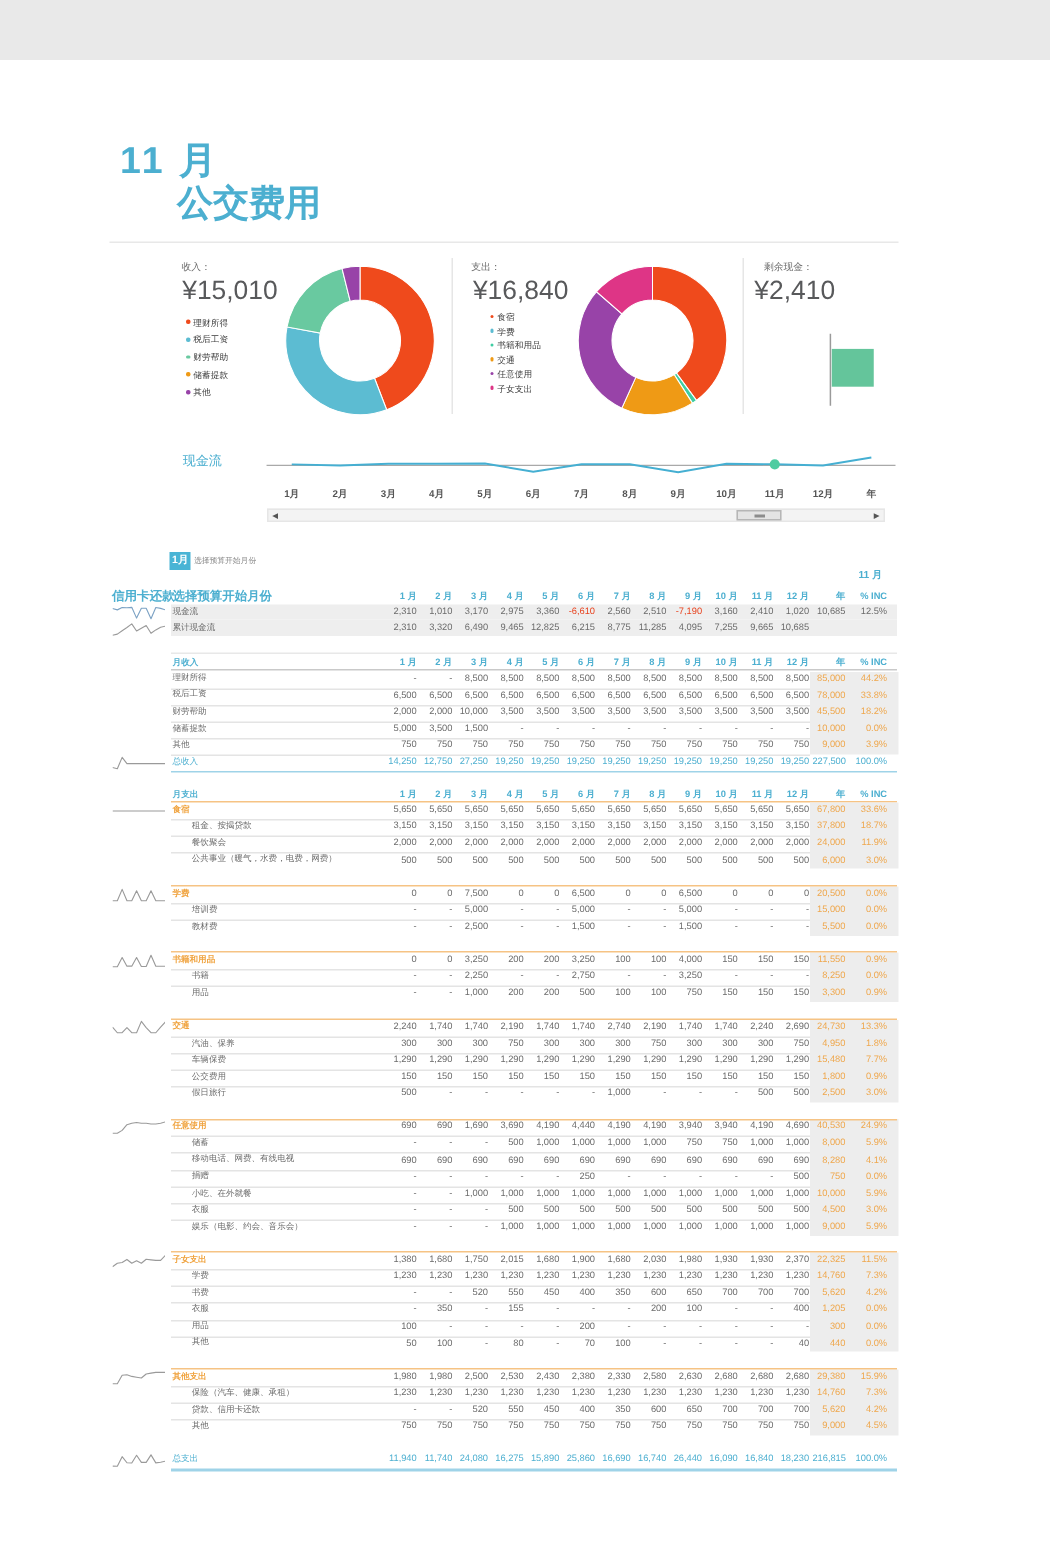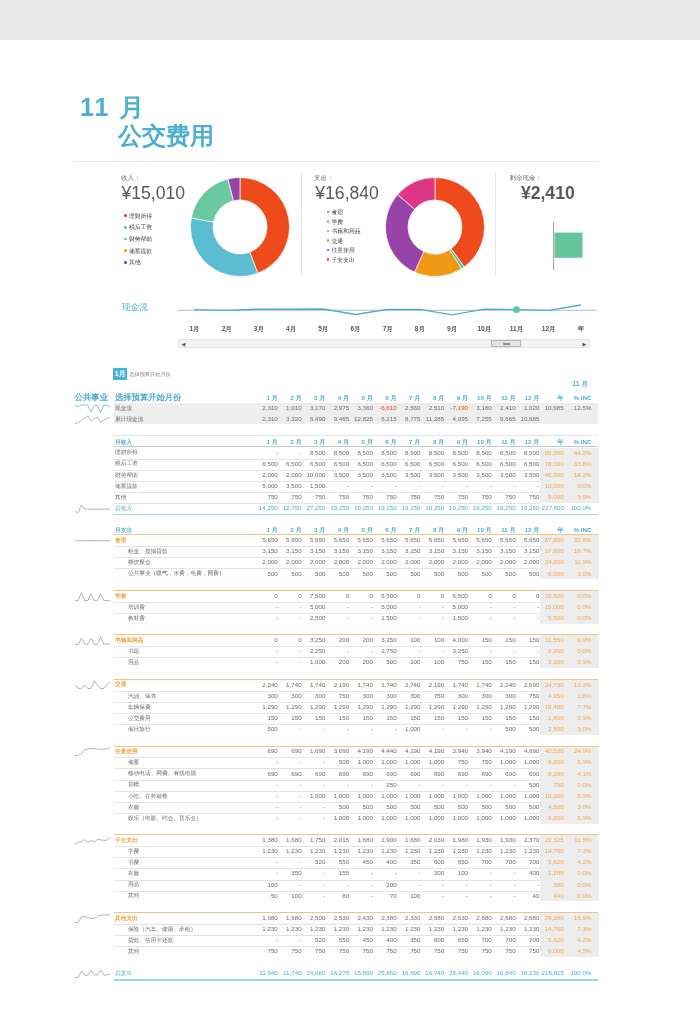--- a/index.html
+++ b/index.html
@@ -108,21 +108,21 @@
         <path d="M76.58539575901713 91.75484082518378 A49.5 49.5 0 0 1 29.537353005757243 95.07249802250823 L38.83855618495849 74.58499892136813 A27 27 0 0 0 64.50112495946388 72.77536772282751 Z" fill="#EF9A15" stroke="#ffffff" stroke-width="0.7"></path>
         <path d="M29.537353005757243 95.07249802250823 A49.5 49.5 0 0 1 12.653445379419665 17.51177354837587 L29.629152025138 32.27914920820502 A27 27 0 0 0 38.83855618495849 74.58499892136813 Z" fill="#9843A8" stroke="#ffffff" stroke-width="0.7"></path>
         <path d="M12.653445379419665 17.51177354837587 A49.5 49.5 0 0 1 49.99999999999999 0.5 L49.99999999999999 23 A27 27 0 0 0 29.629152025138 32.27914920820502 Z" fill="#DE3586" stroke="#ffffff" stroke-width="0.7"></path>
       </svg>
   </div>
 
   <div class="divider" style="left:414.9px;"></div>
 
   <div class="card" id="card-remaining" style="left:415.9px;width:124px;">
     <div class="clabel" style="left:13.5px;top:8px;">剩余现金：</div>
-    <div class="cvalue" style="left:25px;top:17px;font-weight:bold;">¥2,410</div>
+    <div class="cvalue" style="left:7px;top:17px;">¥2,410</div>
     <svg id="remaining-bar" width="110" height="60" viewBox="0 0 110 60" style="position:absolute;left:10px;top:52px;">
         <line x1="47.6" y1="4.5" x2="47.6" y2="52.5" stroke="#9a9a9a" stroke-width="1"></line>
         <rect x="48.5" y="14.6" width="28" height="25.2" fill="#64C59B"></rect>
       </svg>
   </div>
 </div>
 
 <div class="cfband">
   <div class="cflabel">现金流</div>
   <svg id="cfline" width="440" height="34" viewBox="0 0 440 34" style="position:absolute;left:95px;top:4px;">
@@ -154,21 +154,21 @@
       <div class="grip"></div>
     </div>
 </div>
 
 <div class="picker">
   <div class="badge">1月</div>
   <div class="ptext">选择预算开始月份</div>
 </div>
 
 <div class="tbl" id="maintable">
-  <div class="sparkhdr">公共事业</div>
+  <div class="sparkhdr">信用卡还款</div>
   <div class="monthtag">11 月</div>
 <div class="row" style="top: 12.3px;">
       <div class="lbl" style="color: rgb(76, 175, 208); font-weight: 700; font-size: 8.3px;">选择预算开始月份</div>
       <div class="cell" style="left: 193.8px; width: 22px; color: rgb(76, 175, 208); font-weight: 700; font-size: 6.2px;">1 月</div>
       <div class="cell" style="left: 217.58px; width: 22px; color: rgb(76, 175, 208); font-weight: 700; font-size: 6.2px;">2 月</div>
       <div class="cell" style="left: 241.36px; width: 22px; color: rgb(76, 175, 208); font-weight: 700; font-size: 6.2px;">3 月</div>
       <div class="cell" style="left: 265.14px; width: 22px; color: rgb(76, 175, 208); font-weight: 700; font-size: 6.2px;">4 月</div>
       <div class="cell" style="left: 288.92px; width: 22px; color: rgb(76, 175, 208); font-weight: 700; font-size: 6.2px;">5 月</div>
       <div class="cell" style="left: 312.7px; width: 22px; color: rgb(76, 175, 208); font-weight: 700; font-size: 6.2px;">6 月</div>
       <div class="cell" style="left: 336.48px; width: 22px; color: rgb(76, 175, 208); font-weight: 700; font-size: 6.2px;">7 月</div>

